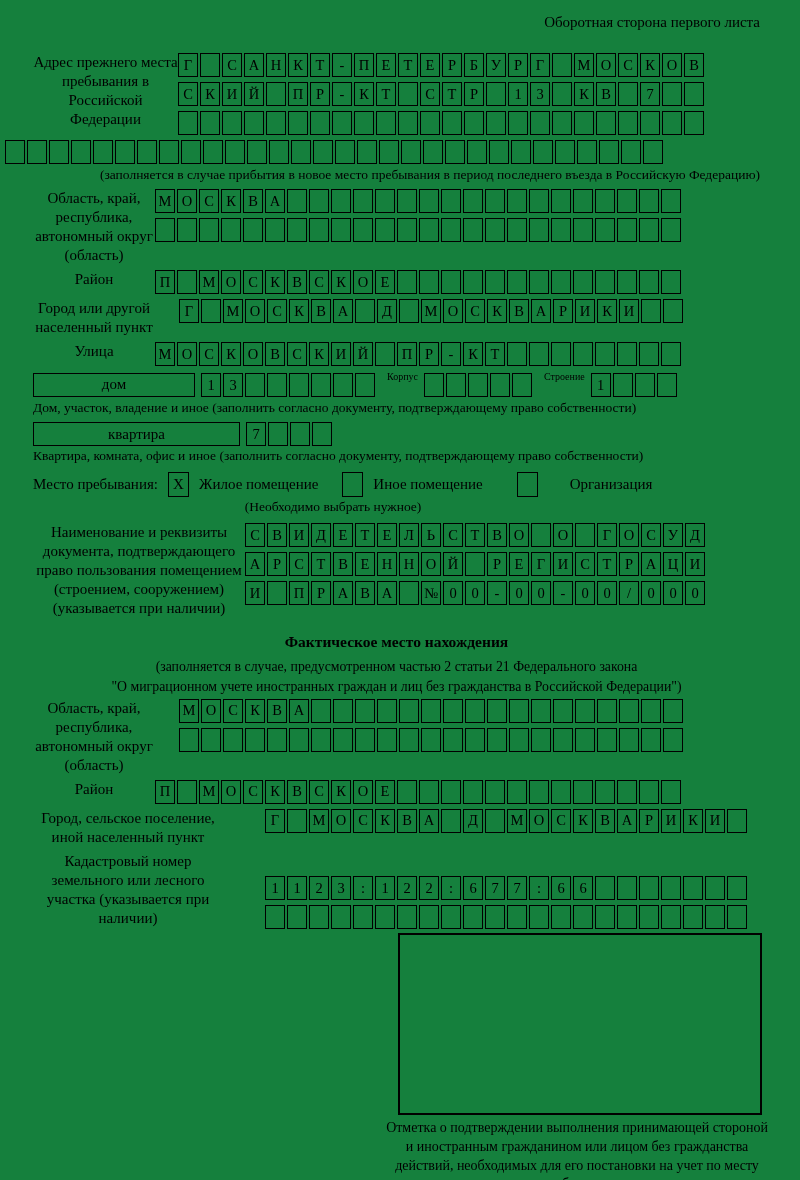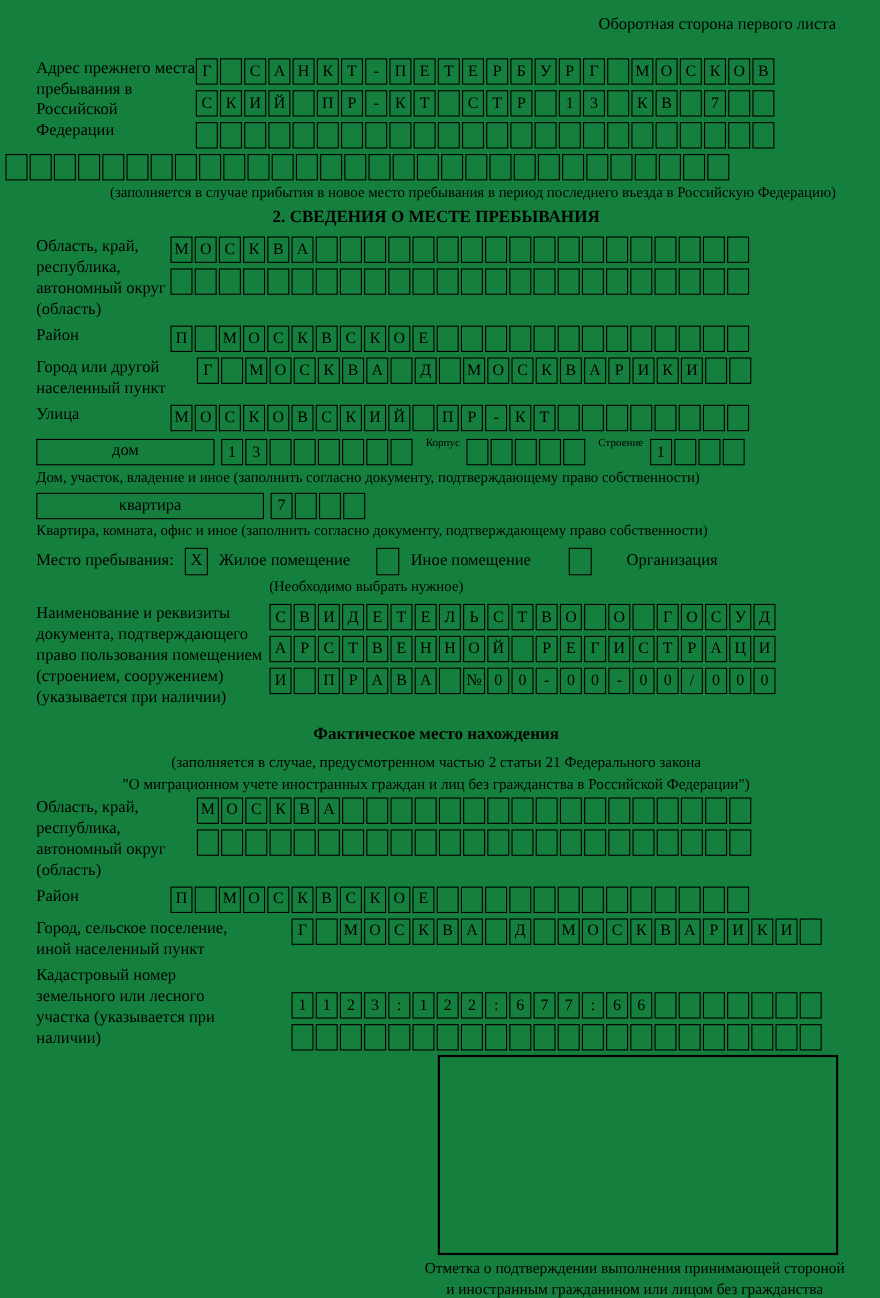--- a/index.html
+++ b/index.html
@@ -2,21 +2,21 @@
 <html><head>
 <meta charset="utf-8">
 <style>
   html,body{margin:0;padding:0;background:#fff;}
   .page{
     position:relative;width:800px;height:1180px;box-sizing:border-box;
     padding:14px 40px 0 33px;background:#15803d;color:#000;
     font-family:"Liberation Serif","DejaVu Serif",serif;overflow:hidden;
   }
   .hnote{text-align:right;font-size:15px;margin-bottom:22px;}
-  .field{display:flex;align-items:flex-start;margin-bottom:5px;}
+  .field{display:flex;align-items:flex-start;margin-bottom:5px;text-align:center;}
   .flabel{font-size:15px;line-height:1.27;flex:none;}
   .w145{width:145px;}
   .w122{width:122px;}
   .w190{width:190px;}
   .w210{width:212px;}
   .rowscol{display:flex;flex-direction:column;gap:5px;}
   .brow{display:flex;flex:none;}
   .cbox{
     flex:none;width:18px;height:22px;border:1.5px solid #000;margin-right:2px;
     display:flex;align-items:center;justify-content:center;
@@ -161,21 +161,20 @@
       <div class="cbox"></div>
       <div class="cbox"></div>
       <div class="cbox"></div>
       <div class="cbox"></div>
       <div class="cbox"></div>
       <div class="cbox"></div>
       <div class="cbox"></div>
     </div>
   <div class="caption">(заполняется в случае прибытия в новое место пребывания в период последнего въезда в Российскую Федерацию)</div>
 
-  <div class="sectitle">2. СВЕДЕНИЯ О МЕСТЕ ПРЕБЫВАНИЯ</div>
 
   <div class="field">
     <div class="flabel w122">Область, край, республика, автономный округ (область)</div>
     <div class="rowscol">
       <div class="brow">
           <div class="cbox">М</div>
           <div class="cbox">О</div>
           <div class="cbox">С</div>
           <div class="cbox">К</div>
           <div class="cbox">В</div>

